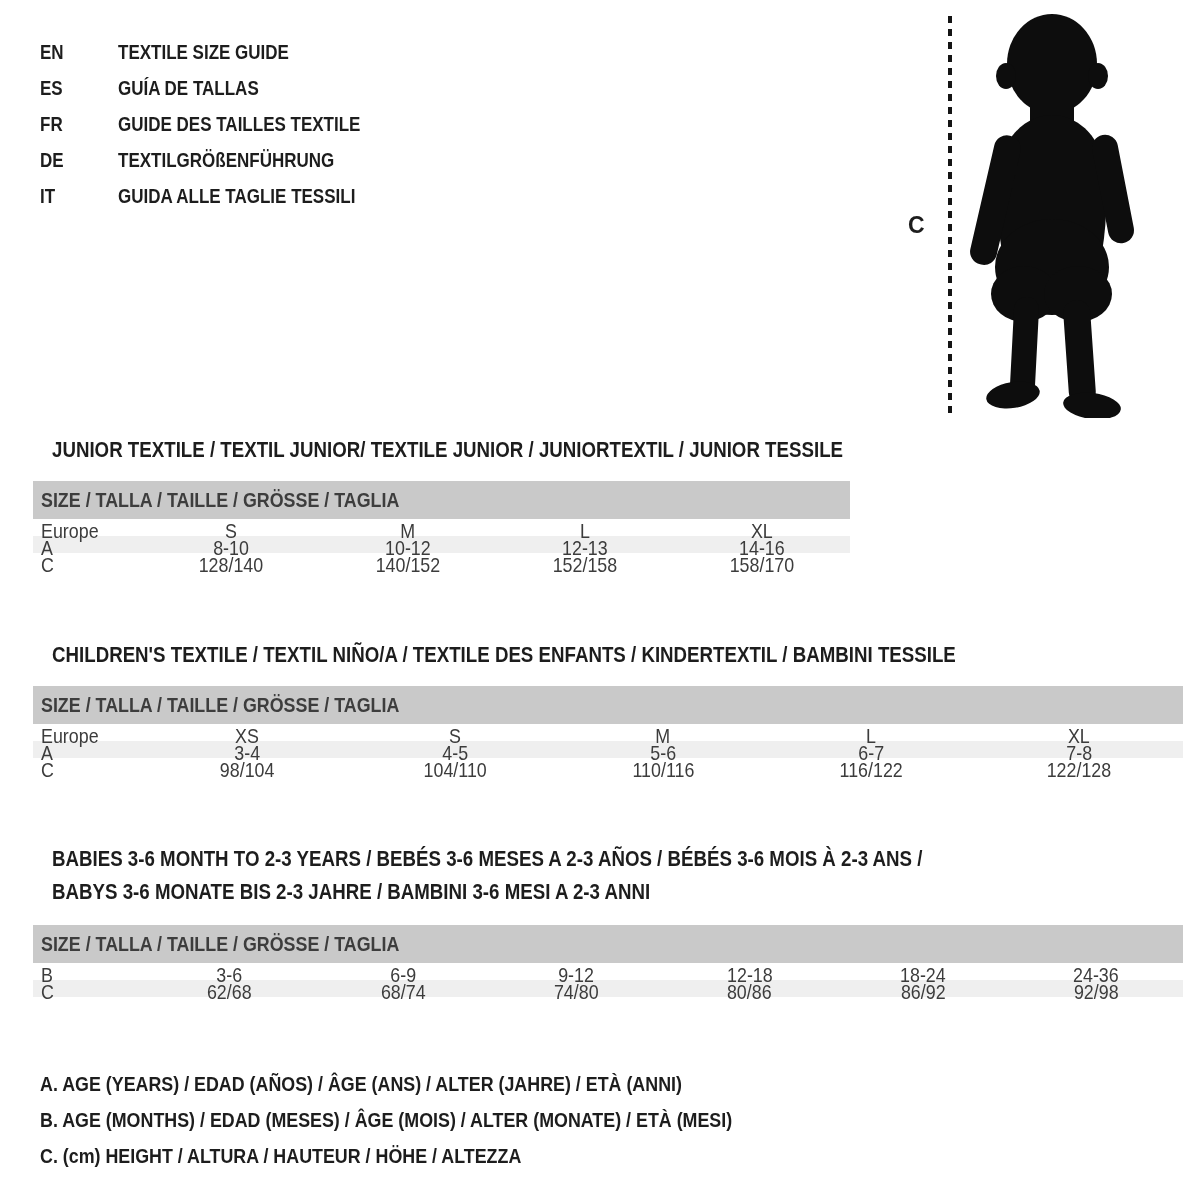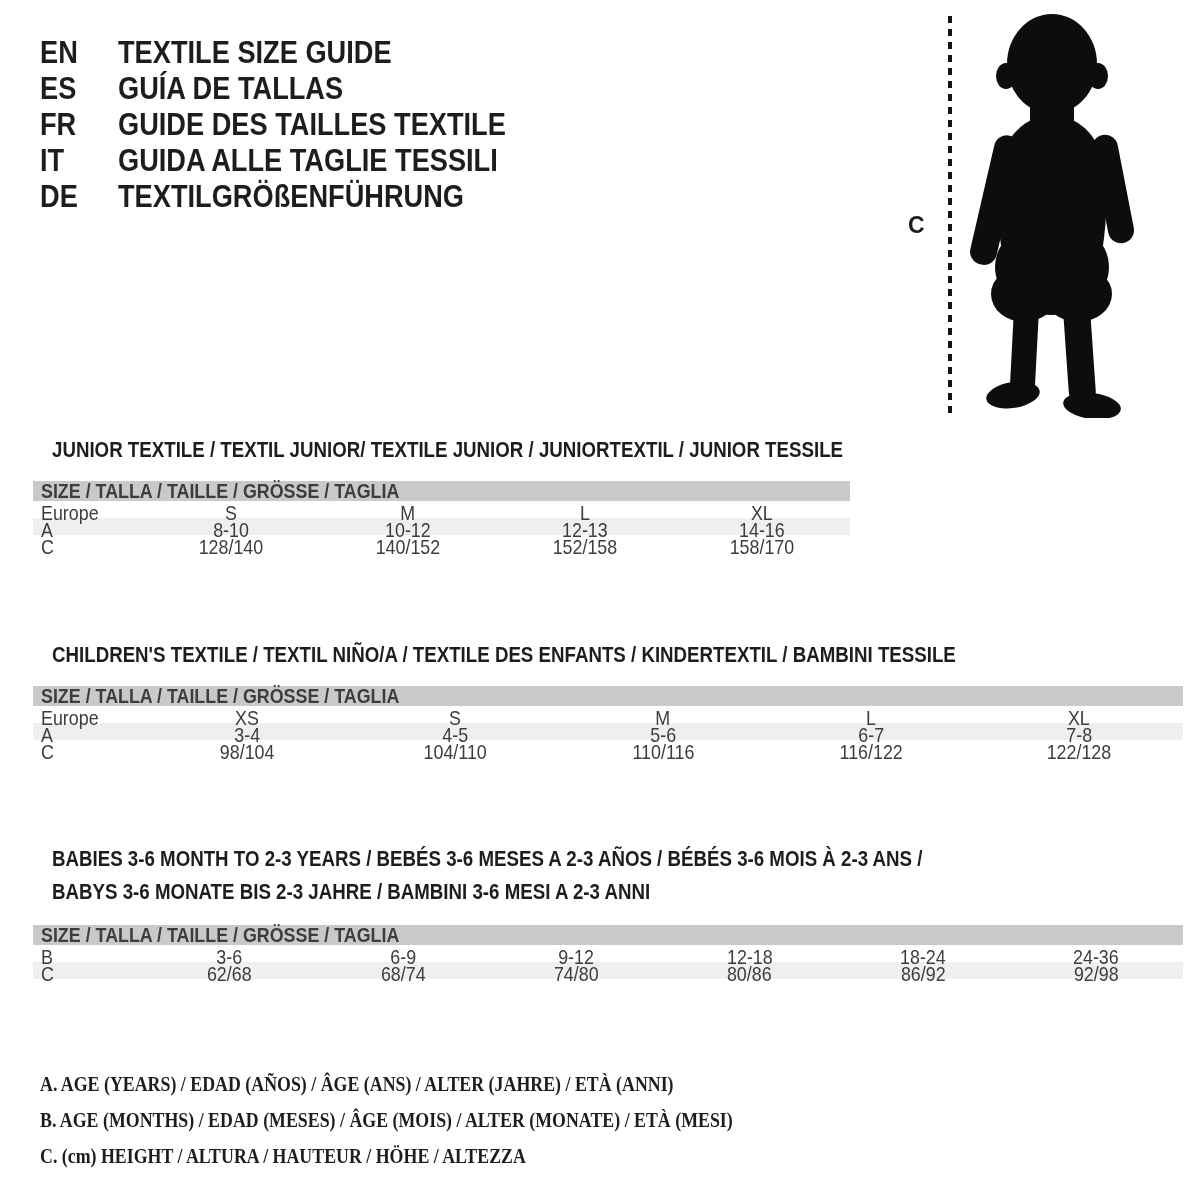--- a/index.html
+++ b/index.html
@@ -8,76 +8,76 @@
     width:1200px; height:1200px; position:relative;
     background:#ffffff; overflow:hidden;
     font-family:"Liberation Sans", sans-serif;
     color:#1d1d1d;
   }
   
   .cond { display:inline-block; transform:scaleX(0.85); transform-origin:0 50%; white-space:nowrap; }
   .cond.ctr { transform-origin:50% 50%; }
 
   
-  .langs { position:absolute; left:40px; top:34px; font-weight:bold; font-size:32px; }
+  .langs { position:absolute; left:40px; top:34px; font-weight:bold; font-size:20px; }
   .lang-row { display:flex; height:36px; align-items:center; }
   .lang-code { width:78px; flex:0 0 78px; }
 
   
   .dash-line {
     position:absolute; left:948px; top:16px; width:4px; height:400px;
     background:repeating-linear-gradient(to bottom,#141414 0 7px,transparent 7px 13px);
   }
   .c-label { position:absolute; left:908px; top:212px; font-weight:bold; font-size:23px; }
   .baby-svg { position:absolute; left:964px; top:12px; }
 
   
   .sec-title { position:absolute; left:52px; font-weight:bold; font-size:22px; line-height:33px; }
 
   
   .size-table { position:absolute; left:33px; }
   .thead {
-    height:20px; background:#c9c9c9; display:flex; align-items:center;
+    height:38px; background:#c9c9c9; display:flex; align-items:center;
     padding-left:8px; font-weight:bold; font-size:21px; color:#3d3d3d;
   }
   .trow { display:grid; height:17px; align-items:center; font-size:21px; color:#3c3c3c; }
   .cols4 { grid-template-columns:110px repeat(4,1fr); }
   .cols5 { grid-template-columns:110px repeat(5,1fr); }
   .cols6 { grid-template-columns:110px repeat(6,1fr); }
   .cell { text-align:center; }
   .cell.lab { text-align:left; padding-left:8px; }
   .shaded { background:#efefef; }
 
   
-  .legend { position:absolute; left:40px; top:1066px; font-weight:bold; font-size:21px;font-family:Liberation Serif, serif; }
+  .legend { position:absolute; left:40px; top:1066px; font-weight:bold; font-size:21px; }
   .legend-row { height:36px; display:flex; align-items:center; }
 </style>
 </head>
 <body>
 
 <div class="langs">
   <div class="lang-row">
     <span class="lang-code"><span class="cond">EN</span></span>
     <span class="cond">TEXTILE SIZE GUIDE</span>
   </div>
   <div class="lang-row">
     <span class="lang-code"><span class="cond">ES</span></span>
     <span class="cond">GUÍA DE TALLAS</span>
   </div>
   <div class="lang-row">
     <span class="lang-code"><span class="cond">FR</span></span>
     <span class="cond">GUIDE DES TAILLES TEXTILE</span>
   </div>
   <div class="lang-row">
+    <span class="lang-code"><span class="cond">DE</span></span>
+    <span class="cond">TEXTILGRÖßENFÜHRUNG</span>
+  </div>
+  <div class="lang-row">
     <span class="lang-code"><span class="cond">IT</span></span>
     <span class="cond">GUIDA ALLE TAGLIE TESSILI</span>
-  </div>
-  <div class="lang-row">
-    <span class="lang-code"><span class="cond">DE</span></span>
-    <span class="cond">TEXTILGRÖßENFÜHRUNG</span>
   </div>
 </div>
 
 <div class="dash-line"></div>
 <div class="c-label">C</div>
 <svg class="baby-svg" width="176" height="406" viewBox="0 0 176 406" aria-hidden="true">
   <g fill="#0d0d0d">
     <ellipse cx="88" cy="52" rx="45" ry="50"></ellipse>
     <ellipse cx="42" cy="64" rx="10" ry="13"></ellipse>
     <ellipse cx="134" cy="64" rx="10" ry="13"></ellipse>

